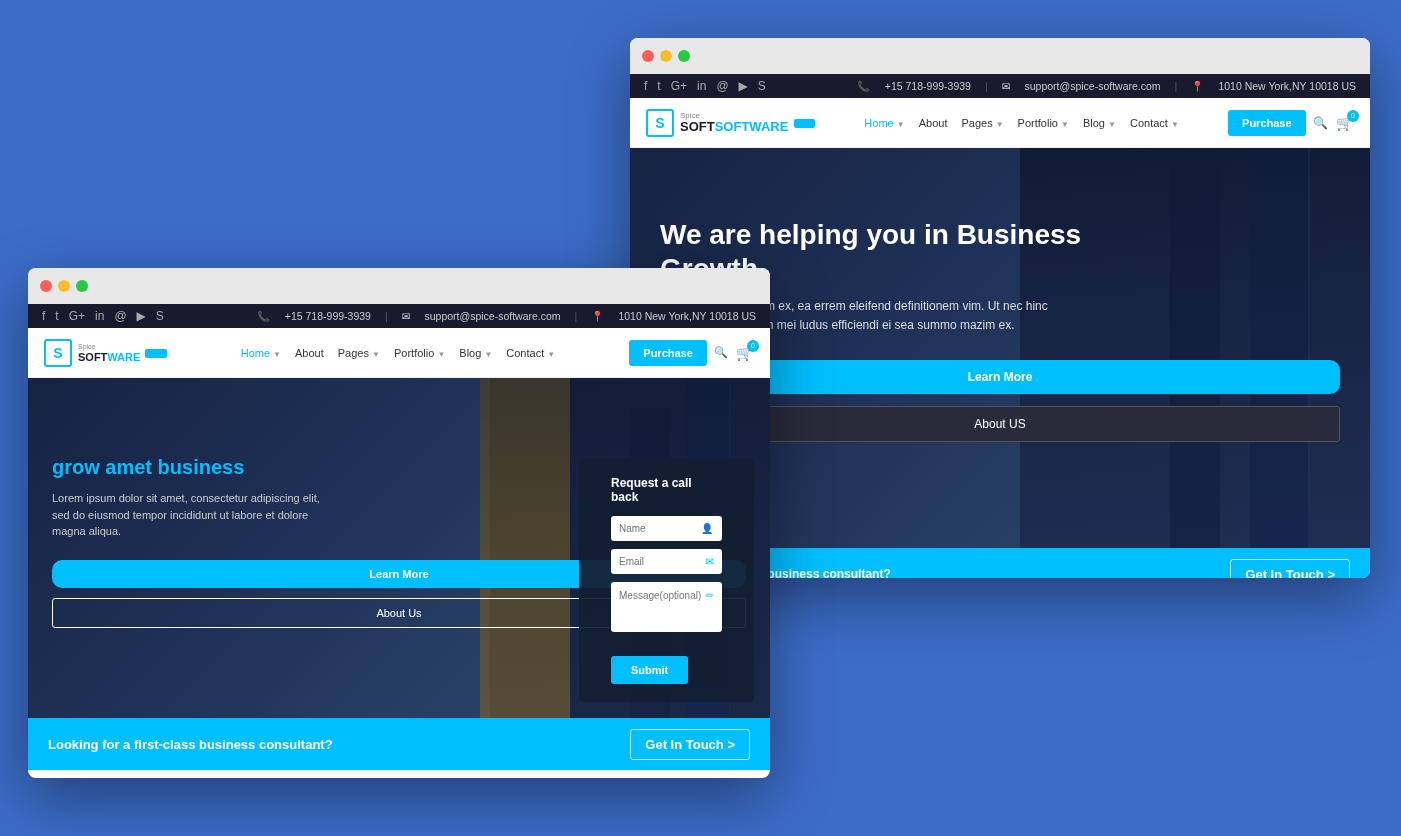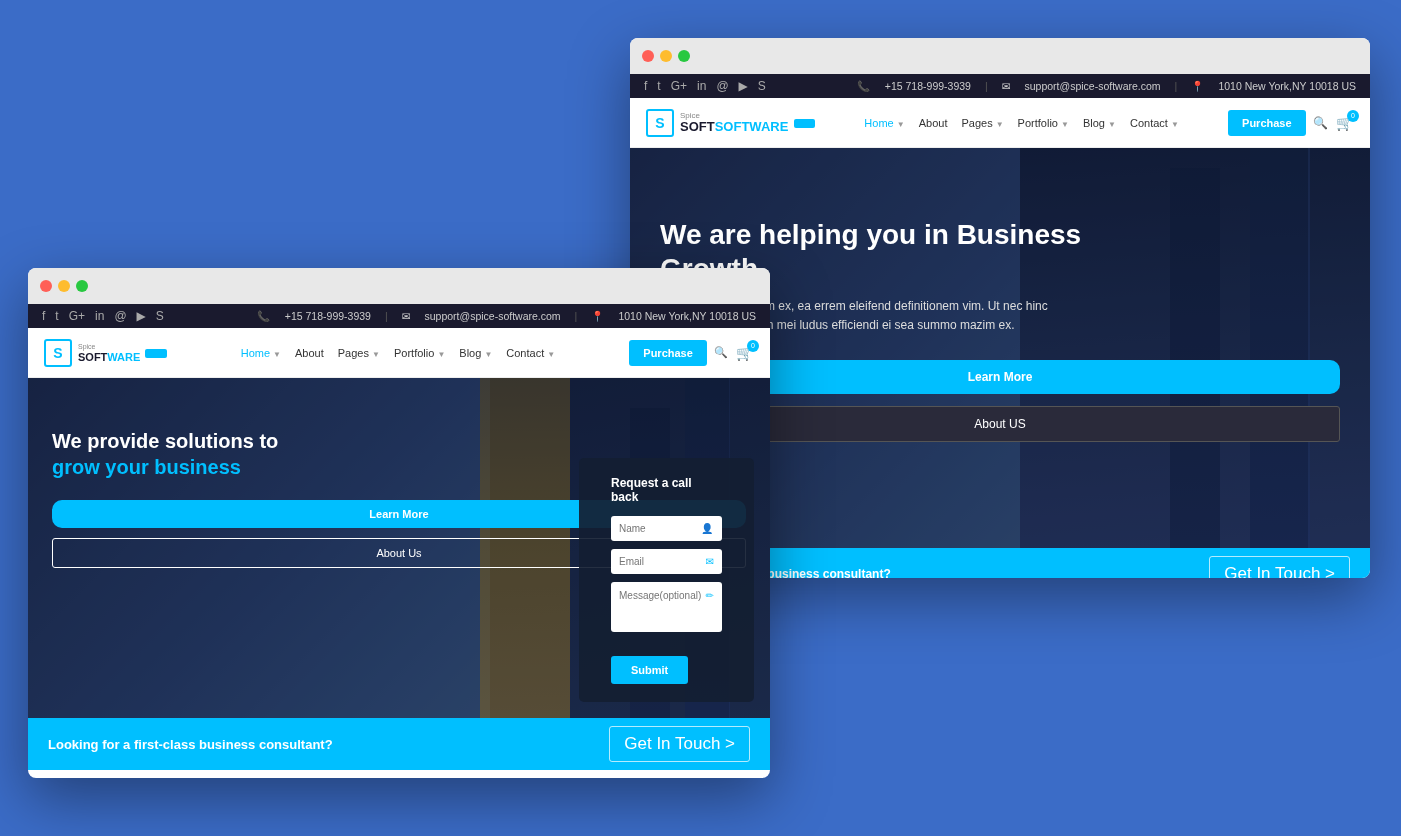--- a/index.html
+++ b/index.html
@@ -166,22 +166,22 @@
       height: 52px;
     }
     .callout-bar .callout-text {
       font-size: 13px; font-weight: bold; color: #fff;
     }
     .callout-bar .callout-text-sm {
       font-size: 12px; font-weight: bold; color: #fff;
     }
     .btn-callout {
       background: transparent; color: #fff; border: 1px solid rgba(255,255,255,0.7);
-      cursor: pointer; padding: 7px 14px; border-radius: 3px; font-size: 17px;
-      display: flex; align-items: center; gap: 4px;
+      cursor: pointer; padding: 7px 14px; border-radius: 3px; font-size: 13px;
+      display: flex; align-items: center; gap: 4px; font-weight: bold;
     }
 
     
     .request-form {
       position: absolute; right: 16px; top: 80px;
       background: rgba(20,30,50,0.92);
       border-radius: 5px;
       padding: 18px 32px;
       width: 175px;
       z-index: 5;
@@ -389,23 +389,24 @@
 
       <div style="position:absolute;right:0;top:0;bottom:0;width:280px;background:linear-gradient(180deg,#0a1428 0%,#1a2a4a 100%);opacity:0.85;"></div>
       <div style="position:absolute;right:40px;top:0;width:45px;bottom:0;background:linear-gradient(180deg,#0d1e38,#1a3060);opacity:0.9;border-right:1px solid rgba(100,150,255,0.15);"></div>
       <div style="position:absolute;right:100px;top:30px;width:40px;bottom:0;background:linear-gradient(180deg,#0a1830,#162850);opacity:0.85;"></div>
 
       <div style="position:absolute;right:200px;top:0;width:90px;bottom:0;background:linear-gradient(180deg,#8a6a10,#c4920a,#e0a820);opacity:0.7;"></div>
     </div>
     <div class="hero-overlay"></div>
     <div class="hero-content">
       <h1>
-        <span>We provide solutions to</span><br>
-        <span class="highlight" style="color:#00bfff;">grow your business</span>
+        <br>
+        <span class="highlight" style="color:#00bfff;">grow amet business</span>
       </h1>
+      <p>Lorem ipsum dolor sit amet, consectetur adipiscing elit, sed do eiusmod tempor incididunt ut labore et dolore magna aliqua.</p>
       <div class="hero-buttons">
         <button class="btn-primary">Learn More</button>
         <button class="btn-outline">About Us</button>
       </div>
     </div>
 
     <div class="request-form">
       <h3>Request a call back</h3>
       <div class="form-field">
         <input type="text" placeholder="Name" style="">

